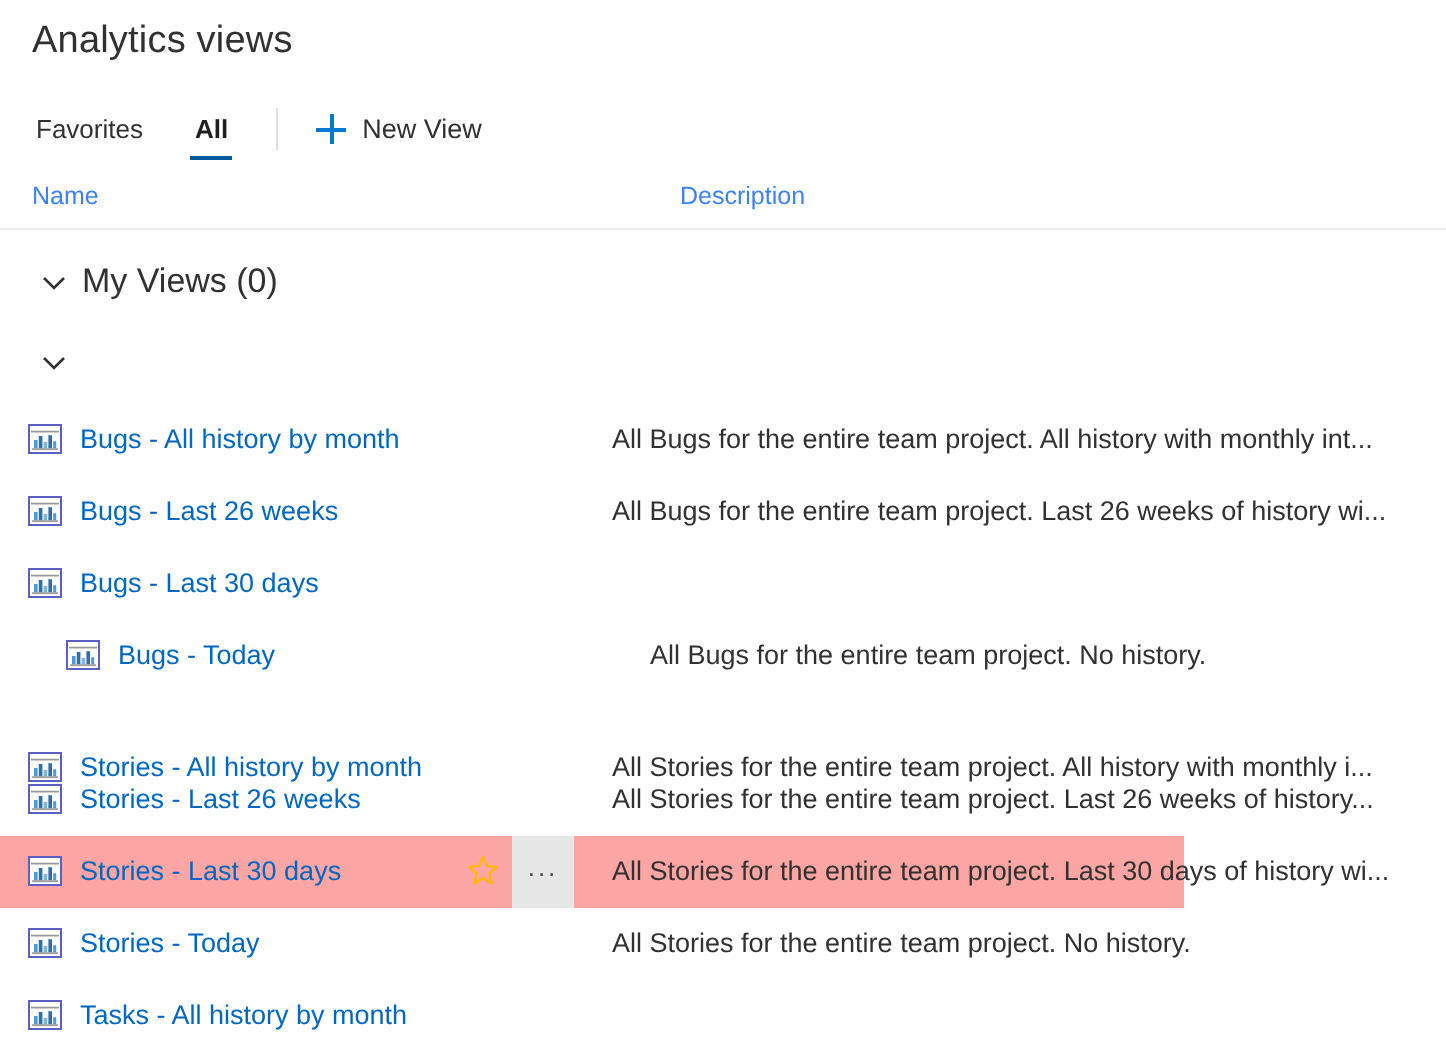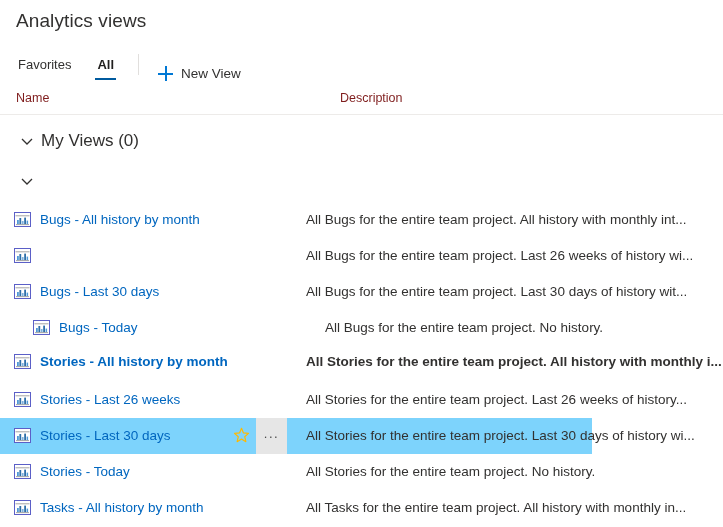--- a/index.html
+++ b/index.html
@@ -69,21 +69,21 @@
     height: 2px;
     background: #005a9e;
   }
   .cmd-divider {
     width: 1px;
     background: #e1dfdd;
     margin: 6px 9px 6px 11px;
   }
   .cmd-button {
     display: flex;
-    align-items: flex-end;
+    align-items: center;
     gap: 8px;
     padding: 0 10px;
     font-size: 13.5px;
     color: #323130;
     cursor: pointer;
     white-space: nowrap;
   }
   .plus-icon {
     display: inline-block;
     width: 15px;
@@ -109,21 +109,21 @@
     left: 0;
     top: 88px;
     width: 723px;
     height: 26px;
     border-bottom: 1px solid #edebe9;
   }
   .col-head {
     position: absolute;
     top: 3px;
     font-size: 12.5px;
-    color: #7f1d1d;
+    color: #3b82f6;
     white-space: nowrap;
   }
   .col-head.name { left: 16px; }
   .col-head.desc { left: 312px; margin-left: 28px; }
 
   
   .group-header {
     position: absolute;
     left: 0;
     width: 592px;
@@ -152,21 +152,21 @@
   
   .row {
     position: absolute;
     left: 0;
     width: 592px;
     height: 36px;
     display: flex;
     align-items: center;
   }
   .row.hovered {
-    background: #7dd3fc;
+    background: #fca5a5;
   }
   .row-icon {
     position: absolute;
     left: 14px;
     top: 10px;
     width: 17px;
     height: 15px;
   }
   .row-name {
     position: absolute;
@@ -283,57 +283,57 @@
         <rect x="1.5" y="1.5" width="14" height="2" fill="#ffffff" stroke="none"></rect>
         <line x1="1.5" y1="3.8" x2="15.5" y2="3.8" stroke="#9a9a9a" stroke-width="0.9"></line>
         <rect x="3" y="8" width="1.8" height="4.2" fill="#4f9ad6"></rect>
         <rect x="5.4" y="6" width="1.8" height="6.2" fill="#2f6fa8"></rect>
         <rect x="7.8" y="9" width="1.8" height="3.2" fill="#7fb2dd"></rect>
         <rect x="10.2" y="5.6" width="1.8" height="6.6" fill="#2f6fa8"></rect>
         <rect x="12.6" y="8.6" width="1.5" height="3.6" fill="#4f9ad6"></rect>
         <line x1="2" y1="12.6" x2="15" y2="12.6" stroke="#9a9a9a" stroke-width="0.9"></line>
       </svg>
     </span>
+    <span class="row-name">Bugs - Last 26 weeks</span>
     <span class="row-desc">All Bugs for the entire team project. Last 26 weeks of history wi...</span>
   </div>
       <div class="row" style="top: 274px; padding-left: 38px;">
     <span class="row-icon">
       <svg width="17" height="15" viewBox="0 0 17 15" aria-hidden="true">
         <rect x="0.5" y="0.5" width="16" height="14" fill="#ffffff" stroke="#5b5fc7" stroke-width="1"></rect>
         <rect x="1.5" y="1.5" width="14" height="2" fill="#ffffff" stroke="none"></rect>
         <line x1="1.5" y1="3.8" x2="15.5" y2="3.8" stroke="#9a9a9a" stroke-width="0.9"></line>
         <rect x="3" y="8" width="1.8" height="4.2" fill="#4f9ad6"></rect>
         <rect x="5.4" y="6" width="1.8" height="6.2" fill="#2f6fa8"></rect>
         <rect x="7.8" y="9" width="1.8" height="3.2" fill="#7fb2dd"></rect>
         <rect x="10.2" y="5.6" width="1.8" height="6.6" fill="#2f6fa8"></rect>
         <rect x="12.6" y="8.6" width="1.5" height="3.6" fill="#4f9ad6"></rect>
         <line x1="2" y1="12.6" x2="15" y2="12.6" stroke="#9a9a9a" stroke-width="0.9"></line>
       </svg>
     </span>
     <span class="row-name">Bugs - Last 30 days</span>
-    <span class="row-desc">All Bugs for the entire team project. Last 30 days of history wit...</span>
   </div>
       <div class="row" style="top: 310px; margin-left: 19px;">
     <span class="row-icon">
       <svg width="17" height="15" viewBox="0 0 17 15" aria-hidden="true">
         <rect x="0.5" y="0.5" width="16" height="14" fill="#ffffff" stroke="#5b5fc7" stroke-width="1"></rect>
         <rect x="1.5" y="1.5" width="14" height="2" fill="#ffffff" stroke="none"></rect>
         <line x1="1.5" y1="3.8" x2="15.5" y2="3.8" stroke="#9a9a9a" stroke-width="0.9"></line>
         <rect x="3" y="8" width="1.8" height="4.2" fill="#4f9ad6"></rect>
         <rect x="5.4" y="6" width="1.8" height="6.2" fill="#2f6fa8"></rect>
         <rect x="7.8" y="9" width="1.8" height="3.2" fill="#7fb2dd"></rect>
         <rect x="10.2" y="5.6" width="1.8" height="6.6" fill="#2f6fa8"></rect>
         <rect x="12.6" y="8.6" width="1.5" height="3.6" fill="#4f9ad6"></rect>
         <line x1="2" y1="12.6" x2="15" y2="12.6" stroke="#9a9a9a" stroke-width="0.9"></line>
       </svg>
     </span>
     <span class="row-name">Bugs - Today</span>
     <span class="row-desc">All Bugs for the entire team project. No history.</span>
   </div>
-      <div class="row" style="top: 344px; font-weight: bold;">
+      <div class="row" style="top: 366px;">
     <span class="row-icon">
       <svg width="17" height="15" viewBox="0 0 17 15" aria-hidden="true">
         <rect x="0.5" y="0.5" width="16" height="14" fill="#ffffff" stroke="#5b5fc7" stroke-width="1"></rect>
         <rect x="1.5" y="1.5" width="14" height="2" fill="#ffffff" stroke="none"></rect>
         <line x1="1.5" y1="3.8" x2="15.5" y2="3.8" stroke="#9a9a9a" stroke-width="0.9"></line>
         <rect x="3" y="8" width="1.8" height="4.2" fill="#4f9ad6"></rect>
         <rect x="5.4" y="6" width="1.8" height="6.2" fill="#2f6fa8"></rect>
         <rect x="7.8" y="9" width="1.8" height="3.2" fill="#7fb2dd"></rect>
         <rect x="10.2" y="5.6" width="1.8" height="6.6" fill="#2f6fa8"></rect>
         <rect x="12.6" y="8.6" width="1.5" height="3.6" fill="#4f9ad6"></rect>
@@ -410,17 +410,16 @@
         <line x1="1.5" y1="3.8" x2="15.5" y2="3.8" stroke="#9a9a9a" stroke-width="0.9"></line>
         <rect x="3" y="8" width="1.8" height="4.2" fill="#4f9ad6"></rect>
         <rect x="5.4" y="6" width="1.8" height="6.2" fill="#2f6fa8"></rect>
         <rect x="7.8" y="9" width="1.8" height="3.2" fill="#7fb2dd"></rect>
         <rect x="10.2" y="5.6" width="1.8" height="6.6" fill="#2f6fa8"></rect>
         <rect x="12.6" y="8.6" width="1.5" height="3.6" fill="#4f9ad6"></rect>
         <line x1="2" y1="12.6" x2="15" y2="12.6" stroke="#9a9a9a" stroke-width="0.9"></line>
       </svg>
     </span>
     <span class="row-name">Tasks - All history by month</span>
-    <span class="row-desc">All Tasks for the entire team project. All history with monthly in...</span>
   </div>
     </div>
 
 </div>
 
 </body></html>

